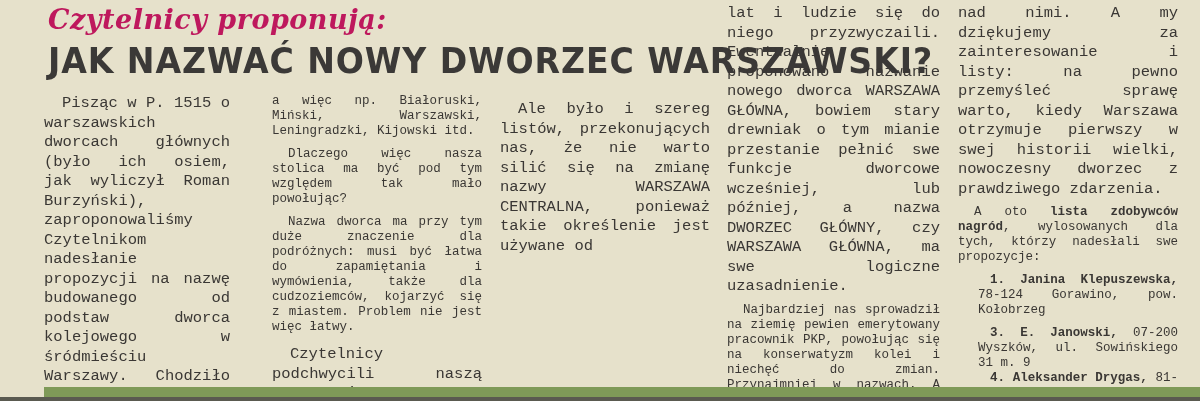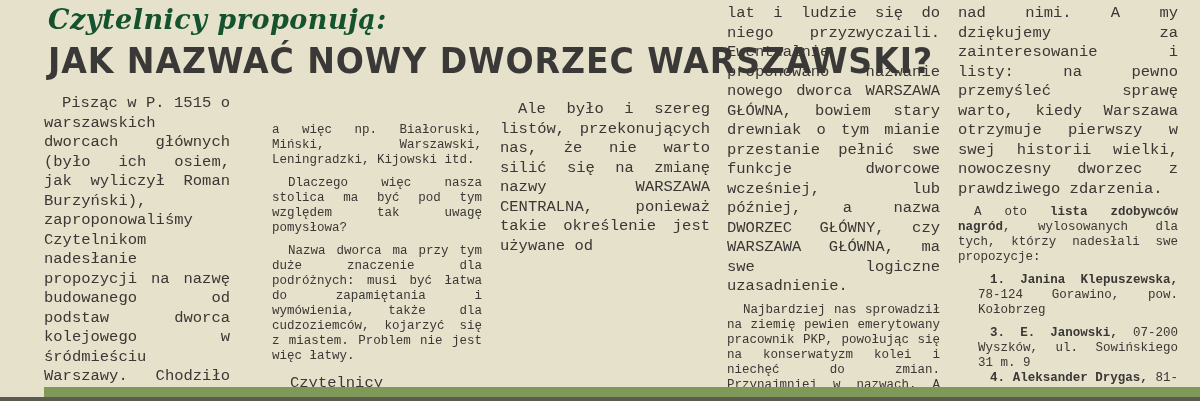--- a/index.html
+++ b/index.html
@@ -5,33 +5,33 @@
   html, body { margin:0; padding:0; }
   body {
     width:1200px; height:401px; overflow:hidden; position:relative;
     background:#e6e1cb;
     font-family:"DejaVu Serif", serif;
     color:#3a3734;
   }
   .kicker {
     position:absolute; left:48px; top:4px;
     font-family:"DejaVu Serif", serif; font-style:italic; font-weight:bold;
-    font-size:27px; color:#14532d; letter-spacing:0.5px;
+    font-size:27px; color:#be185d; letter-spacing:0.5px;
   }
   .headline {
     position:absolute; left:48px; top:40px;
     font-family:"DejaVu Sans", sans-serif; font-weight:bold;
     font-size:36px; color:#3b3937; letter-spacing:1px;
     transform:scaleX(0.92); transform-origin:left;
     white-space:nowrap;
   }
   .col { position:absolute; font-size:15.5px; line-height:19.5px; text-align:justify; }
   .col p { margin:0; text-indent:18px;font-family:Liberation Mono, monospace; }
   .col p.gap { margin-top:6px; }
-  .small { font-size:12.5px; line-height:15px;margin-top:29px; }
+  .small { font-size:12.5px; line-height:15px; }
   .small p { margin:0; text-indent:16px; }
   .small p.gap { margin-top:8px; }
   .c1 { left:44px; top:94px; width:186px; }
   .c2 { left:272px; top:94px; width:210px; }
   .c3 { left:500px; top:94px; width:210px; }
   .c4 { left:727px; top:4px; width:213px; }
   .c5 { left:958px; top:4px; width:220px; }
   b { font-weight:bold; }
   .winner { margin-top:6px; }
   .winner p { text-indent:12px;margin-left:20px; }
@@ -48,21 +48,21 @@
 <div class="headline">JAK NAZWAĆ NOWY DWORZEC WARSZAWSKI?</div>
 
 <div class="col c1">
   <p>Pisząc w P. 1515 o warszawskich dworcach głównych (było ich osiem, jak wyliczył Roman Burzyński), zaproponowaliśmy Czytelnikom nadesłanie propozycji na nazwę budowanego od podstaw dworca kolejowego w śródmieściu Warszawy. Chodziło nam o propozycje nazwy ciekawszej i ładniejszej od szablonowego „centralny”.</p>
 
 </div>
 
 <div class="col c2">
   <div class="small">
     <p style="text-indent:0">a więc np. Białoruski, Miński, Warszawski, Leningradzki, Kijowski itd.</p>
-    <p class="gap">Dlaczego więc nasza stolica ma być pod tym względem tak uwagę pomysłowa?</p>
+    <p class="gap">Dlaczego więc nasza stolica ma być pod tym względem tak mało powołując?</p>
     <p class="gap">Nazwa dworca ma przy tym duże znaczenie dla podróżnych: musi być łatwa do zapamiętania i wymówienia, także dla cudzoziemców, kojarzyć się z miastem. Problem nie jest więc łatwy.</p>
   </div>
   <p class="gap" style="margin-top:10px">Czytelnicy podchwycili naszą propozycję, przesyłając na adres redakcji P. swe uwagi i projekty. Szereg osób podało po kilka, a nawet kilkanaście nazw. W sumie zebrało się kilkaset</p>
 </div>
 
 <div class="col c3">
   <p class="gap">Ale było i szereg listów, przekonujących nas, że nie warto silić się na zmianę nazwy WARSZAWA CENTRALNA, ponieważ takie określenie jest używane od</p>
 </div>
 
 <div class="col c4">

